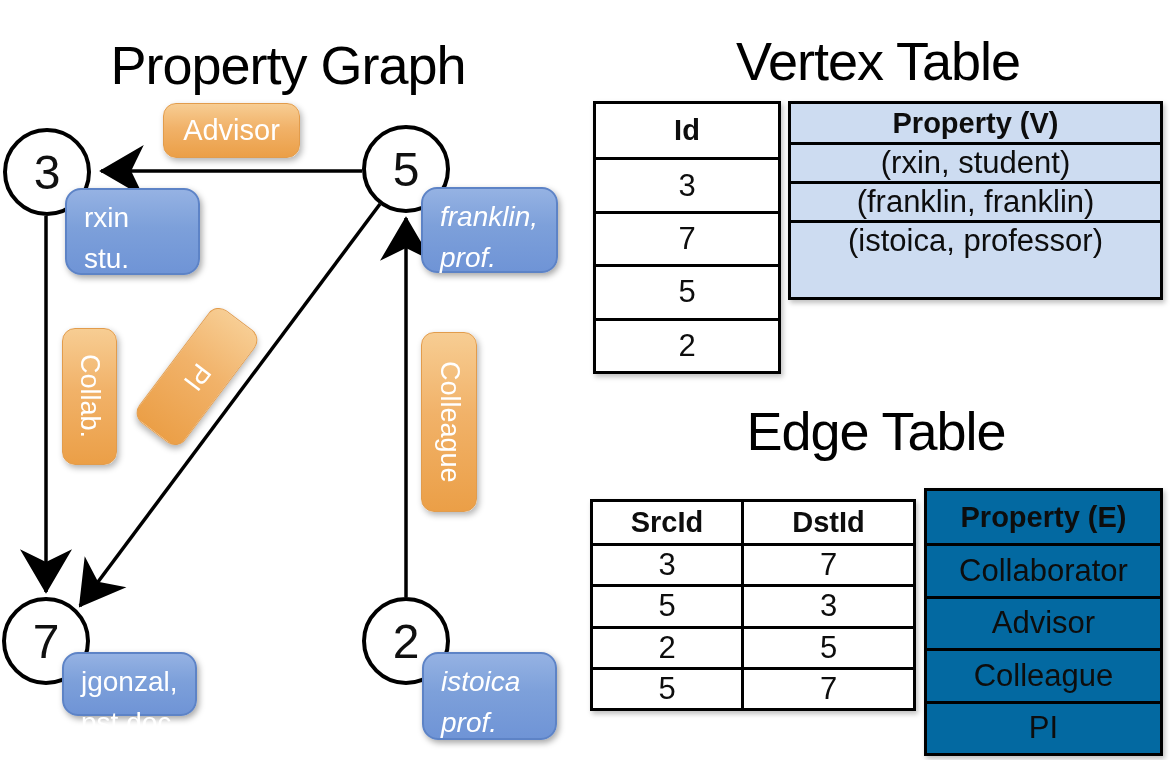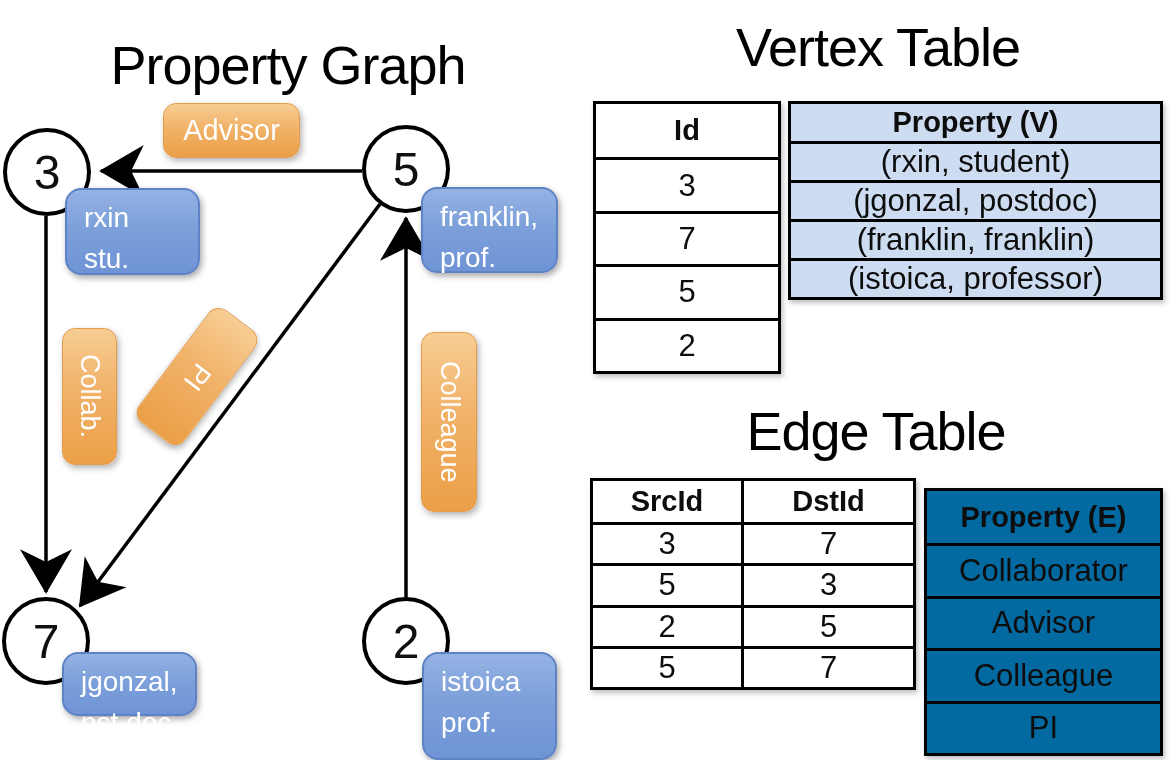--- a/index.html
+++ b/index.html
@@ -52,21 +52,21 @@
   .tbl.two-col{grid-template-columns:151px 1fr;grid-auto-flow:row;}
   .tbl.two-col .col1{border-right:3px solid #000;}
   svg{position:absolute;left:0;top:0;pointer-events:none;}
 </style>
 </head>
 <body>
 
 <div id="canvas">
 
   <div class="slide-title" style="left:38px;top:14px;width:500px;margin-top:20px;">Property Graph</div>
-  <div class="slide-title" style="left:628px;top:16px;width:500px;">Vertex Table</div>
+  <div class="slide-title" style="left:628px;top:30px;width:500px;">Vertex Table</div>
   <div class="slide-title" style="left:626px;top:400px;width:500px;">Edge Table</div>
 
   <svg width="580" height="760" aria-hidden="true">
     <defs>
       <marker id="arrowhead" viewBox="-13 -8 16 16" refX="-0.5" refY="0" markerWidth="17" markerHeight="17" orient="auto">
         <path d="M0,0 L-12,-7 L-8.6,0 L-12,7 Z" fill="#000"></path>
       </marker>
     </defs>
     <line x1="362" y1="171" x2="101" y2="171" stroke="#000" stroke-width="3.5" marker-end="url(#arrowhead)"></line>
     <line x1="46" y1="216" x2="46" y2="592" stroke="#000" stroke-width="3.5" marker-end="url(#arrowhead)"></line>
@@ -89,49 +89,48 @@
 
   <div class="elabel" style="left:163px;top:103px;width:137px;height:55px;">Advisor</div>
   <div class="elabel vert" style="left:62px;top:328px;width:55px;height:137px;">Collab.</div>
   <div class="elabel vert" style="left:168px;top:306px;width:58px;height:141px;transform:rotate(37deg);">PI</div>
   <div class="elabel vert" style="left:421px;top:332px;width:56px;height:180px;">Colleague</div>
 
   <div class="vprop" style="left:65px;top:188px;width:135px;height:87px;">
     <div>rxin</div>
     <div>stu.</div>
   </div>
-  <div class="vprop" style="left:421px;top:187px;width:137px;height:86px;">
+  <div class="vprop" style="left:421px;top:187px;width:137px;height:86px;font-style:italic;">
     <div>franklin,</div>
     <div>prof.</div>
   </div>
   <div class="vprop" style="left:62px;top:652px;width:135px;height:64px;">
     <div>jgonzal,</div>
     <div>pst.doc.</div>
   </div>
-  <div class="vprop" style="left:422px;top:652px;width:135px;height:108px;">
+  <div class="vprop" style="left:422px;top:652px;width:135px;height:88px;font-style:italic;">
     <div>istoica</div>
     <div>prof.</div>
   </div>
 
   <div class="tbl" style="left:593px;top:101px;width:188px;height:273px;">
     <div class="cell hdr">Id</div>
     <div class="cell sep">3</div>
     <div class="cell sep">7</div>
     <div class="cell sep">5</div>
     <div class="cell sep">2</div>
   </div>
   <div class="tbl" style="left:788px;top:101px;width:375px;height:199px;background:#cddcf1;">
     <div class="cell hdr">Property (V)</div>
     <div class="cell sep">(rxin, student)</div>
-    <div class="cell sep">(jgonzal, postdoc)</div>
     <div class="cell sep">(franklin, franklin)</div>
     <div class="cell sep">(istoica, professor)</div>
   </div>
 
-  <div class="tbl two-col" style="left:590px;top:478px;width:326px;height:212px;">
+  <div class="tbl two-col" style="left:590px;top:499px;width:326px;height:212px;">
     <div class="cell hdr col1">SrcId</div>
     <div class="cell hdr">DstId</div>
     <div class="cell sep col1">3</div>
     <div class="cell sep">7</div>
     <div class="cell sep col1">5</div>
     <div class="cell sep">3</div>
     <div class="cell sep col1">2</div>
     <div class="cell sep">5</div>
     <div class="cell sep col1">5</div>
     <div class="cell sep">7</div>

